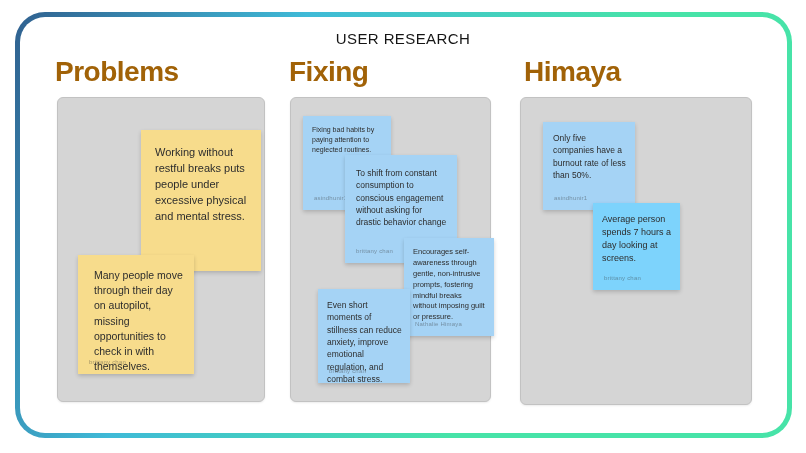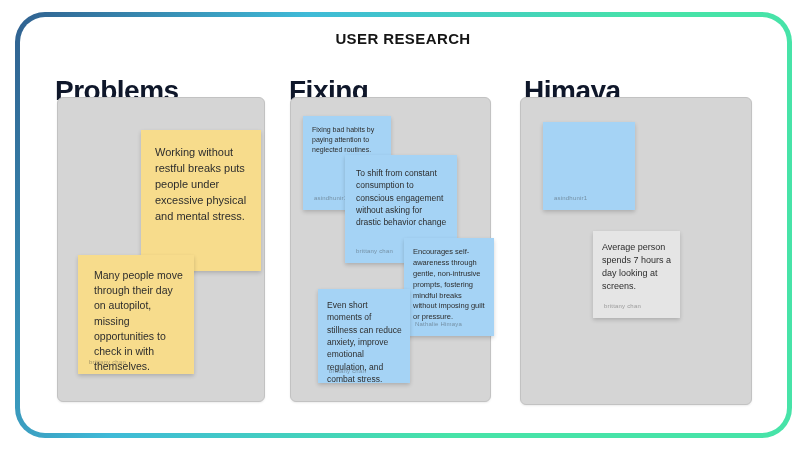--- a/index.html
+++ b/index.html
@@ -11,25 +11,25 @@
   .card-border {
     position:absolute; left:15px; top:12px; width:777px; height:426px;
     border-radius:30px; padding:5px; box-sizing:border-box;
     background:linear-gradient(115deg,#30608f 0%,#3fbad7 30%,#47e3a8 65%,#47e3a8 100%);
   }
   .card-inner {
     width:100%; height:100%; background:#ffffff; border-radius:25px;
   }
   .board-title {
     position:absolute; left:0; top:30px; width:806px; text-align:center;
-    font-size:15px; font-weight:700; letter-spacing:0.4px; color:#151515;
+    font-size:15px; font-weight:400; letter-spacing:0.4px; color:#151515;
   }
   .col-heading {
-    position:absolute; top:75px; font-size:28px; font-weight:800;
-    letter-spacing:-0.5px; color:#0f172a;
+    position:absolute; top:56px; font-size:28px; font-weight:800;
+    letter-spacing:-0.5px; color:#a16207;
   }
   #heading-0 { left:55px; }
   #heading-1 { left:289px; }
   #heading-2 { left:524px; }
   .panel {
     position:absolute; top:97px; background:#d5d5d5;
     border:1px solid #c2c2c2; border-radius:6px;
     box-shadow:0 1px 2px rgba(0,0,0,0.08);
   }
   #panel-0 { left:57px;  width:206px; height:303px; }
@@ -40,21 +40,21 @@
     position:absolute; box-sizing:border-box; color:#2d2d2d;
     box-shadow:0 2px 4px rgba(0,0,0,0.18); line-height:1.45;
   }
   .note .text { display:block; }
   .note .author {
     position:absolute; left:11px; bottom:7px;
     font-size:6px; color:rgba(45,45,45,0.42); letter-spacing:0.2px;
   }
   .yellow      { background:#f7dc8c; }
   .blue        { background:#a5d3f5; }
-  .blue-bright { background:#e5e5e5;margin-top:28px; }
+  .blue-bright { background:#7dd3fc; }
 
   
   #note-p0 { left:141px; top:130px; width:120px; height:141px; font-size:11px;  padding:15px 10px 0 14px; }
   #note-p1 { left:78px;  top:255px; width:116px; height:119px; font-size:10.5px; padding:13px 8px 0 16px; }
   
   #note-i0 { left:303px; top:116px; width:88px;  height:94px;  font-size:7px;   padding:9px 7px 0 9px; }
   #note-i1 { left:345px; top:155px; width:112px; height:108px; font-size:8.5px; padding:12px 9px 0 11px; }
   #note-i2 { left:404px; top:238px; width:90px;  height:98px;  font-size:7.5px; padding:9px 7px 0 9px; }
   #note-i3 { left:318px; top:289px; width:92px;  height:94px;  font-size:8.5px; padding:10px 7px 16px 9px; }
   
@@ -101,20 +101,21 @@
   <div class="note blue" id="note-i2">
     <span class="text">Encourages self-awareness through gentle, non-intrusive prompts, fostering mindful breaks without imposing guilt or pressure.</span>
     <span class="author">Nathalie Himaya</span>
   </div>
   <div class="note blue" id="note-i3">
     <span class="text">Even short moments of stillness can reduce anxiety, improve emotional regulation, and combat stress.</span>
     <span class="author">brittany chan</span>
   </div>
 
   <div class="note blue" id="note-s0">
+    <span class="text">Only five companies have a burnout rate of less than 50%.</span>
     <span class="author">asindhunir1</span>
   </div>
   <div class="note blue-bright" id="note-s1">
     <span class="text">Average person spends 7 hours a day looking at screens.</span>
     <span class="author">brittany chan</span>
   </div>
 
 </div>
 
 </body></html>

